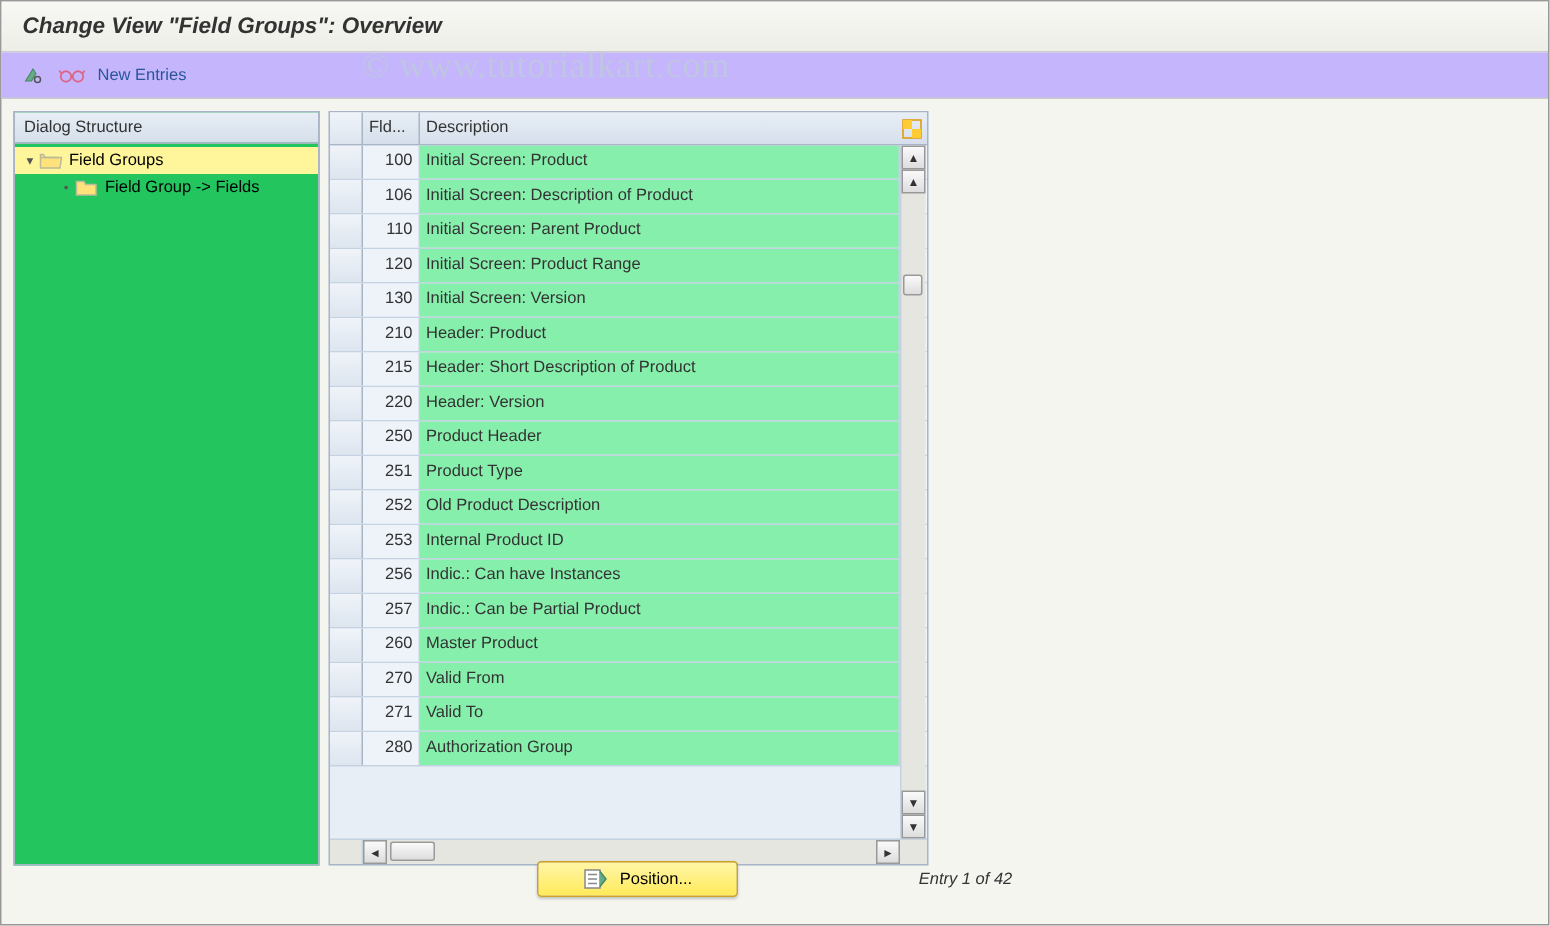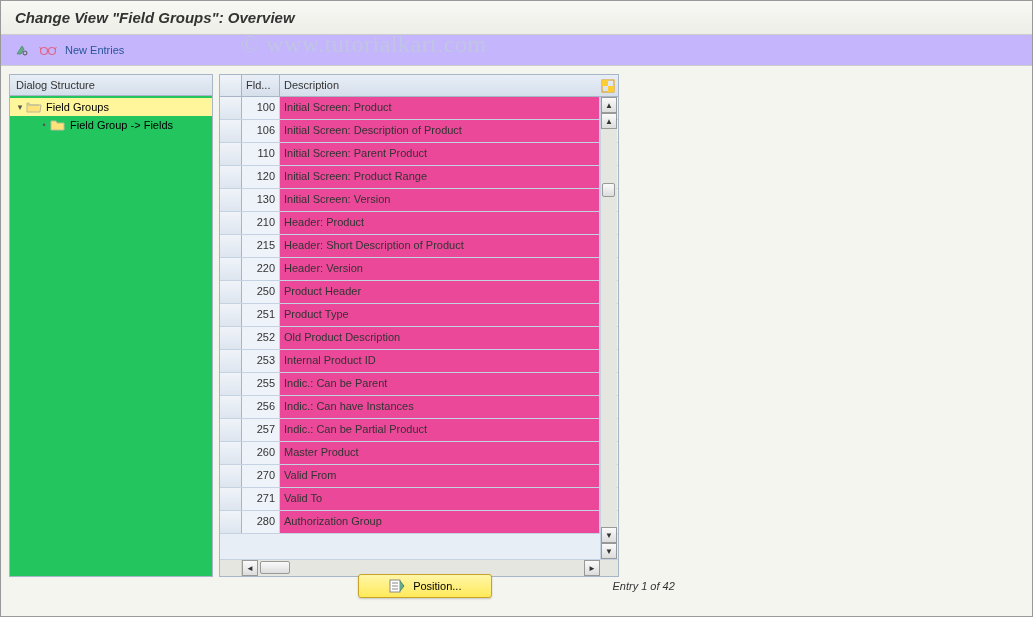--- a/index.html
+++ b/index.html
@@ -144,21 +144,21 @@
     .cell-fld {
       width: 38px;
       background: #eef3f9;
       border-right: 1px solid #c5d2e2;
       padding: 4px;
       text-align: right;
       color: #333;
     }
     .cell-desc {
       flex: 1;
-      background: #ec4899;
+      background: #86efac;
       border-right: 1px solid #c5d2e2;
       padding: 4px;
       color: #333;
     }
     .cell-scroll {
       width: 18px;
       background: #eef3f9;
     }
     .vscroll {
       position: absolute;
@@ -393,26 +393,20 @@
           <div class="cell-scroll"></div>
         </div>
         <div class="data-row">
           <div class="cell-select"></div>
           <div class="cell-fld">253</div>
           <div class="cell-desc">Internal Product ID</div>
           <div class="cell-scroll"></div>
         </div>
         <div class="data-row">
           <div class="cell-select"></div>
-          <div class="cell-fld">255</div>
-          <div class="cell-desc">Indic.: Can be Parent</div>
-          <div class="cell-scroll"></div>
-        </div>
-        <div class="data-row">
-          <div class="cell-select"></div>
           <div class="cell-fld">256</div>
           <div class="cell-desc">Indic.: Can have Instances</div>
           <div class="cell-scroll"></div>
         </div>
         <div class="data-row">
           <div class="cell-select"></div>
           <div class="cell-fld">257</div>
           <div class="cell-desc">Indic.: Can be Partial Product</div>
           <div class="cell-scroll"></div>
         </div>

